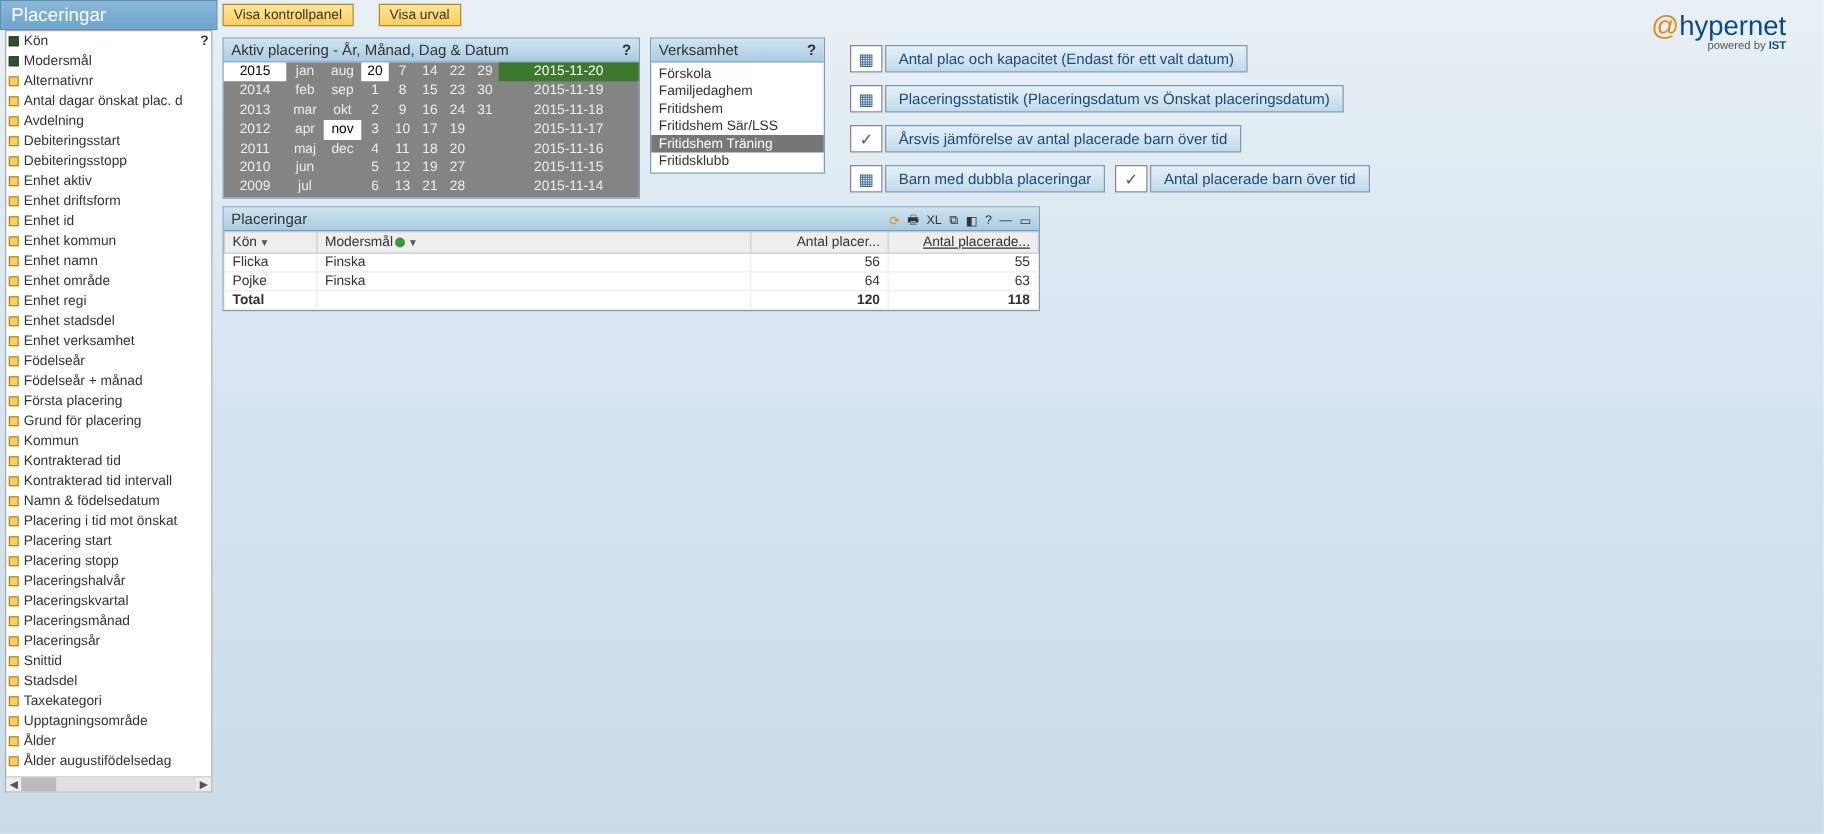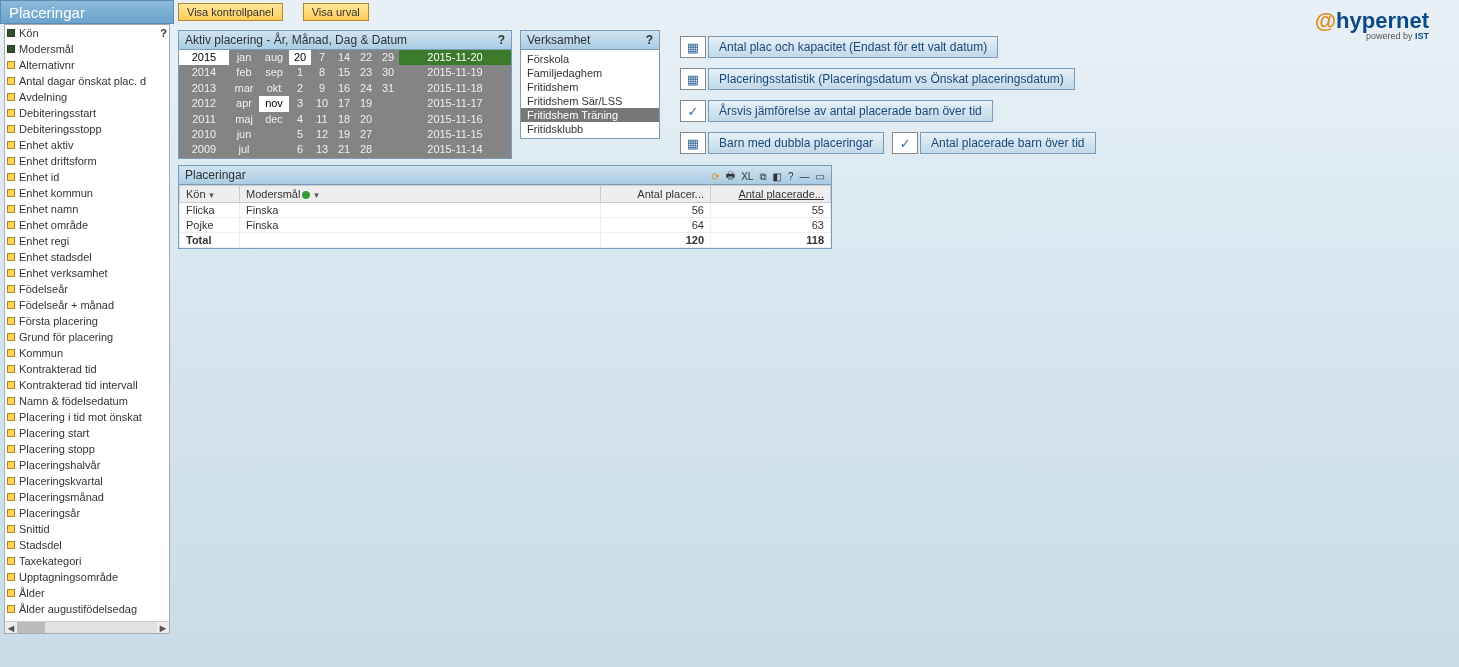--- a/index.html
+++ b/index.html
@@ -174,21 +174,21 @@
   .sort-arrow { font-size: 8px; margin-left: 2px; color: #555; }
   
   .logo {
     position: absolute;
     top: 10px;
     right: 30px;
     text-align: right;
     font-family: Arial, sans-serif;
     line-height: 1;
   }
-  .logo .h1 { font-size: 22px; color: #0a4a8a; font-weight: bold; }
+  .logo .h1 { font-size: 22px; color: #0a4a8a; font-weight: normal; }
   .logo .h1 .orange { color: #e08a1a; }
   .logo .sub { font-size: 9px; color: #555; }
   .logo .sub b { color: #0a4a8a; }
   .help-q { font-weight: bold; cursor: pointer; color: #333; }
 </style>
 </head>
 <body>
 
 <div class="top-bar">
   <div class="title-bar">Placeringar</div>
@@ -503,21 +503,21 @@
       <span>⧉</span>
       <span>◧</span>
       <span>?</span>
       <span>—</span>
       <span>▭</span>
     </div>
   </div>
   <table class="results">
     <thead>
       <tr>
-        <th style="width:60px;"><span>Kön</span><span class="sort-arrow">▼</span></th>
+        <th style="width:74px;"><span>Kön</span><span class="sort-arrow">▼</span></th>
         <th><span>Modersmål</span><span class="green-dot"></span><span class="sort-arrow">▼</span></th>
         <th class="num" style="width:110px;">Antal placer...</th>
         <th class="num" style="width:120px;text-decoration:underline;">Antal placerade...</th>
       </tr>
     </thead>
     <tbody id="results-body">
         <tr>
           <td>Flicka</td>
           <td>Finska</td>
           <td class="num">56</td>

